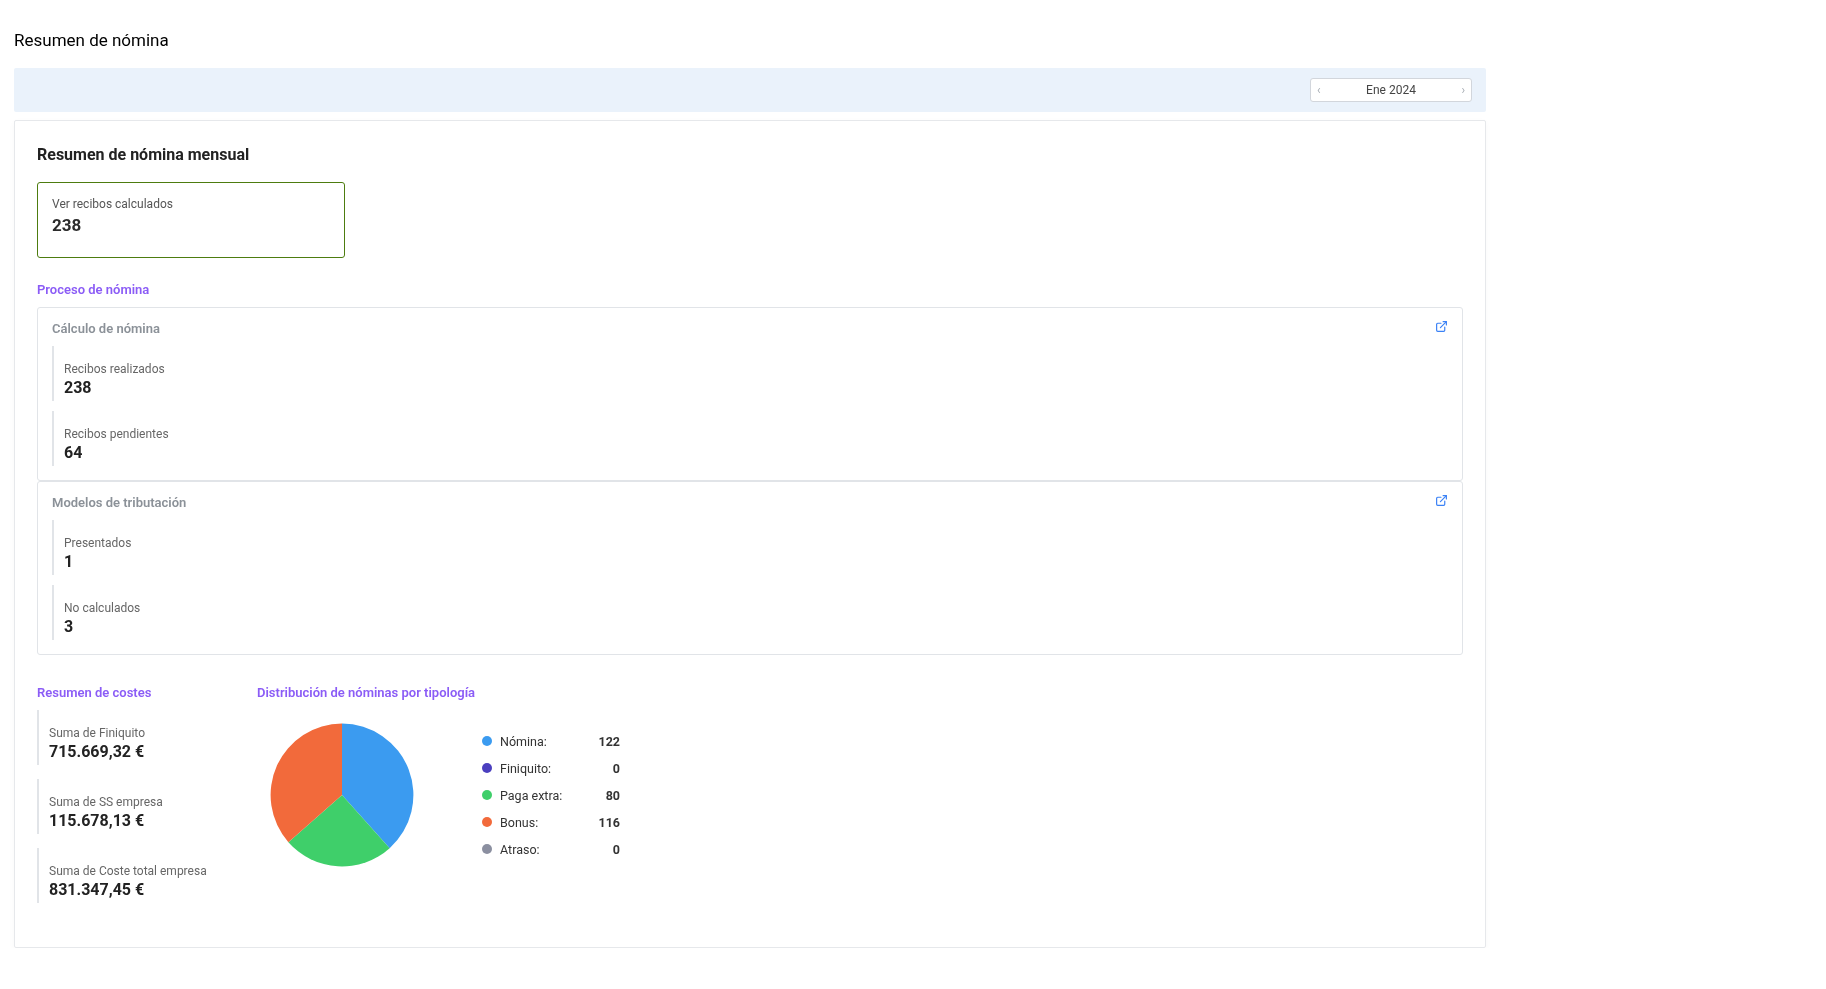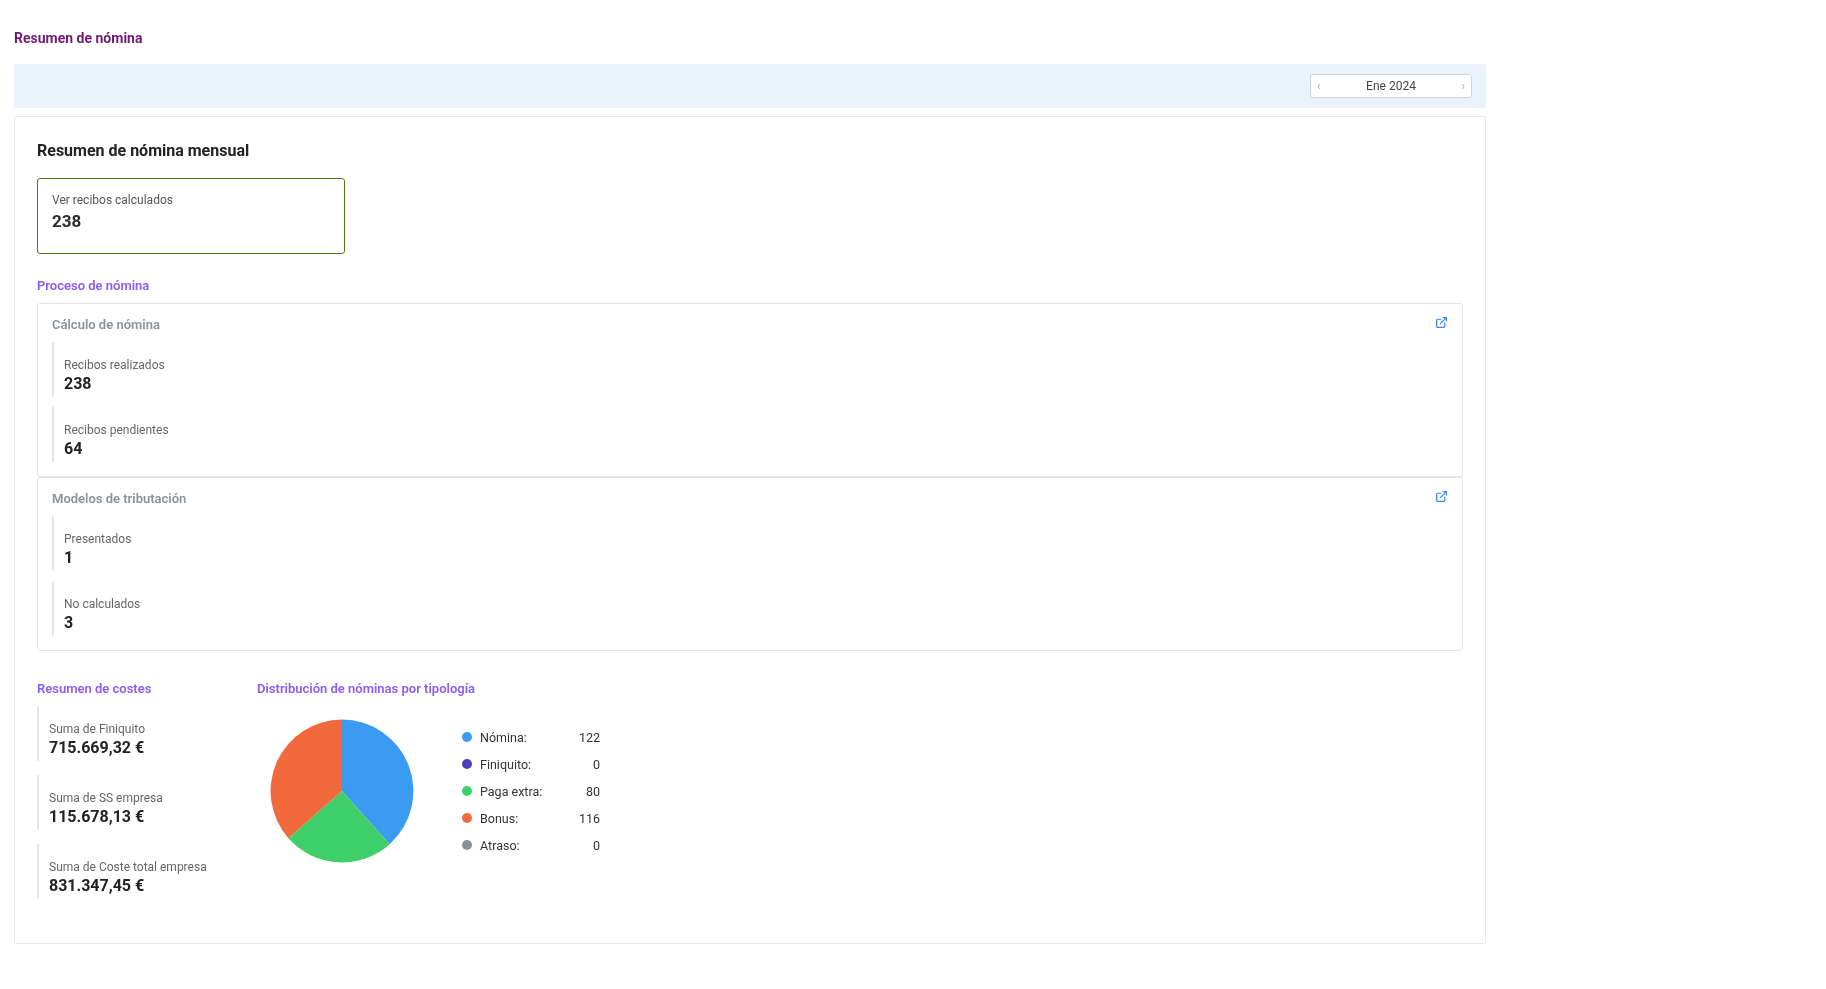--- a/index.html
+++ b/index.html
@@ -10,23 +10,23 @@
   font-size: 13px;
 }
 .page-wrap {
   width: 1500px;
   min-height: 780px;
   background: #fff;
   position: relative;
   padding: 0 14px;
 }
 .page-title {
-  font-size: 14px;
-  font-weight: 700;
-  color: #701a75;
+  font-size: 17px;
+  font-weight: 400;
+  color: #000000;
   padding: 30px 0 18px 0;
 }
 .topbar {
   background: #eaf2fb;
   border-radius: 2px;
   padding: 10px 14px;
   display: flex;
   justify-content: flex-end;
 }
 .month-picker {
@@ -130,36 +130,36 @@
   display: flex;
   gap: 30px;
   margin-top: 30px;
 }
 .costs-col { width: 190px; }
 .costs-col .stat-block { margin-bottom: 14px; }
 .chart-col { flex: 0 0 auto; }
 .chart-wrap {
   display: flex;
   align-items: center;
-  gap: 35px;
+  gap: 55px;
 }
 .pie-svg { width: 170px; height: 170px; }
 .legend-col { display: flex; flex-direction: column; gap: 12px; }
 .legend-row {
   display: flex;
   align-items: center;
   font-size: 12.5px;
   color: #333;
 }
 .legend-dot {
   width: 10px; height: 10px; border-radius: 50%;
   margin-right: 8px; flex-shrink: 0;
 }
 .legend-label { width: 80px; }
-.legend-val { width: 40px; text-align: right; font-weight: 400; }
+.legend-val { width: 40px; text-align: right; font-weight: 700; }
 </style>
 </head>
 <body>
 
 <div class="page-wrap">
   <div class="page-title">Resumen de nómina</div>
 
   <div class="topbar">
     <div class="month-picker">
       <span class="chev">‹</span>

